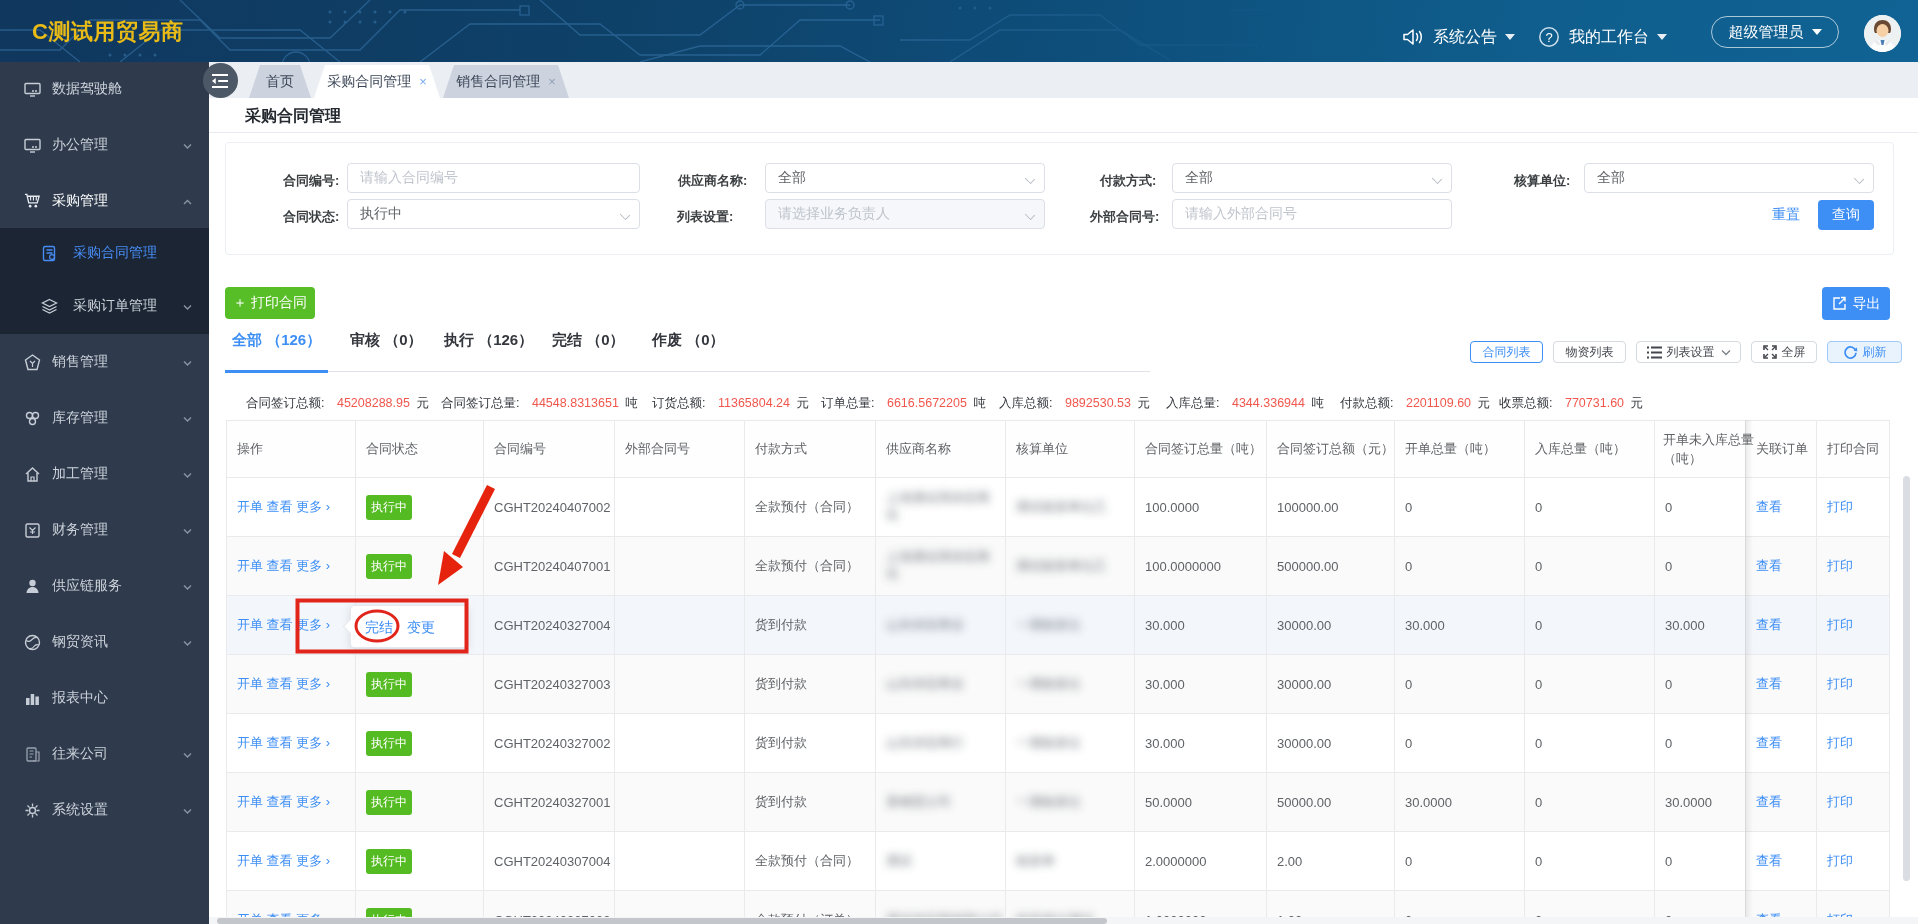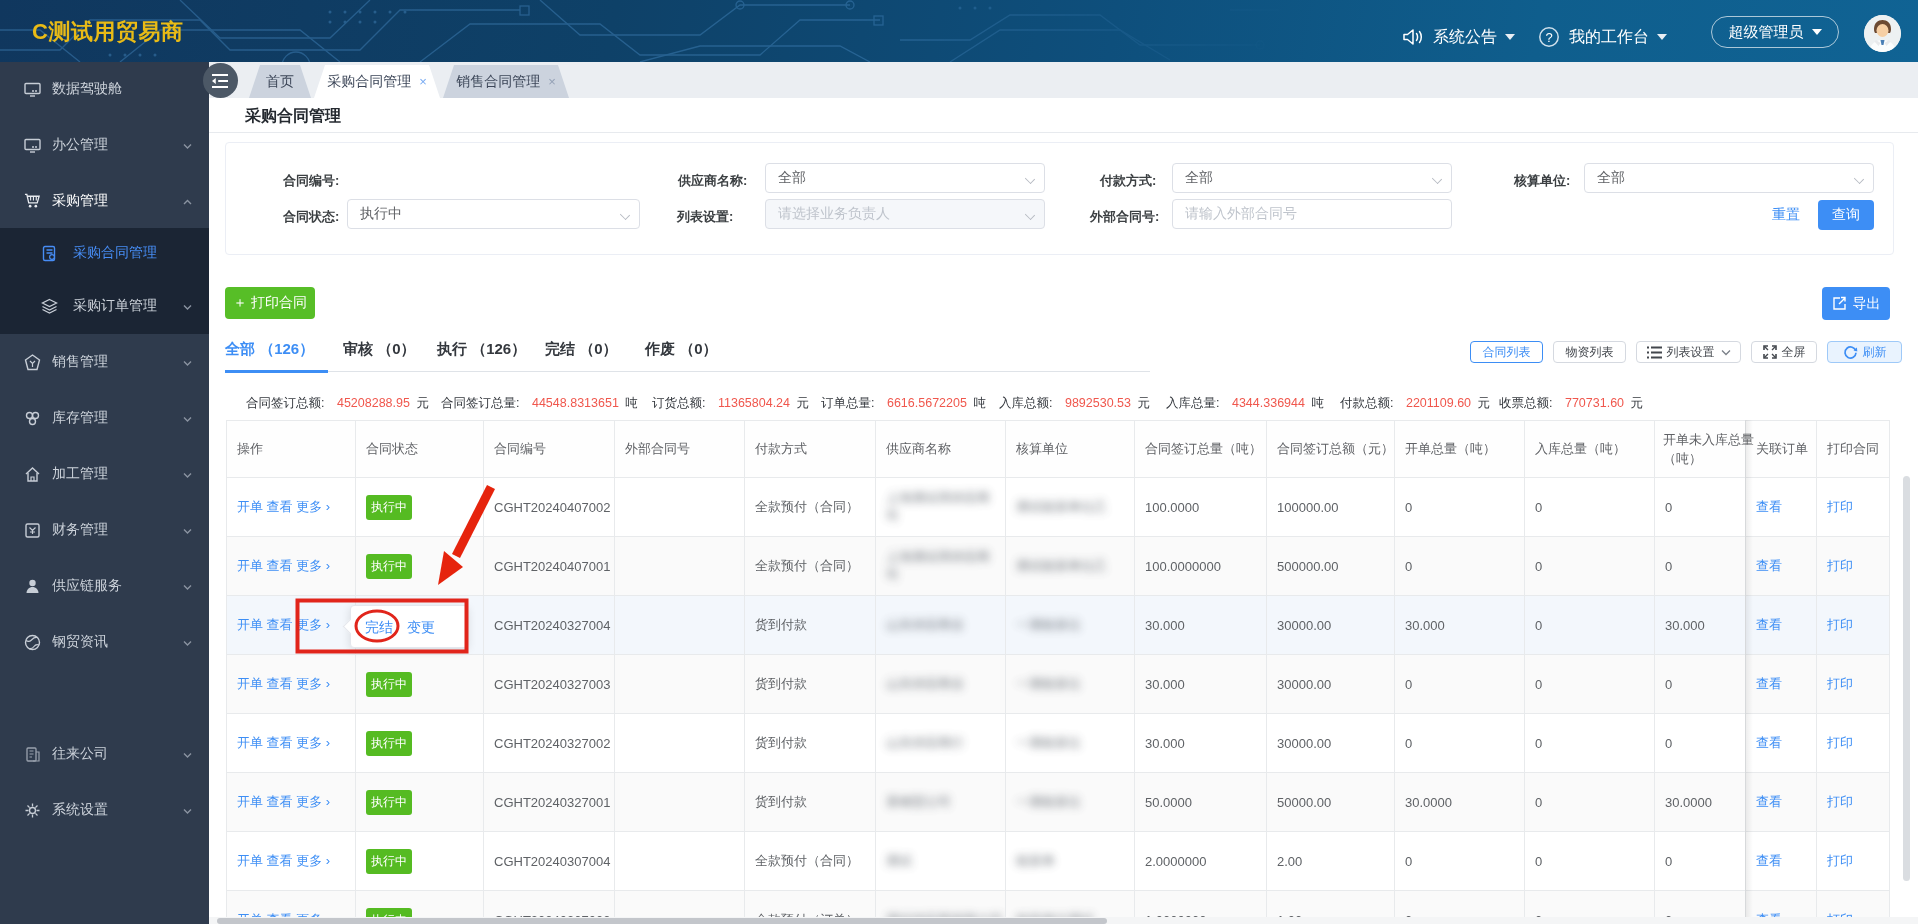--- a/index.html
+++ b/index.html
@@ -37,21 +37,21 @@
 .ph{color:#bfc4cc;}
 .chev{position:absolute;right:10px;top:11px;width:8px;height:8px;}
 .chev:before{content:"";position:absolute;left:0;top:0;width:7px;height:7px;border-right:1.5px solid #b6bac2;border-bottom:1.5px solid #b6bac2;transform:rotate(45deg) scale(1,0.8);}
 
 .btn{position:absolute;border-radius:4px;font-size:14px;display:flex;align-items:center;justify-content:center;}
 #btn-reset{color:#3d8ef5;}
 #btn-query{background:#3d8ef5;color:#fff;}
 #btn-add{background:#57be27;color:#fff;font-size:14px;}
 #btn-export{background:#3d8ef5;color:#fff;}
 
-.stab{position:absolute;top:340px;font-size:15px;font-weight:bold;color:#34383e;}
+.stab{position:absolute;top:331px;font-size:15px;font-weight:bold;color:#34383e;margin-left:7px;}
 .stab.on{color:#3d8ef5;}
 
 .tbtn{position:absolute;top:341px;height:22px;background:#fff;border:1px solid #d5d9e0;border-radius:4px;font-size:12px;color:#43474d;display:flex;align-items:center;justify-content:center;}
 
 .stat{position:absolute;top:395px;font-size:12.5px;color:#33373d;white-space:nowrap;}
 .stat b{margin:0 3px 0 9px;}
 .stat b{color:#f0574d;font-weight:normal;}
 
 #tbl{position:absolute;left:226px;top:420px;width:1663px;}
 table{border-collapse:collapse;table-layout:fixed;width:1663px;}
@@ -283,20 +283,30 @@
           <svg width="17" height="17" viewBox="0 0 17 17">
             <circle cx="8.5" cy="8.5" r="7" fill="none" stroke="#c7cdd6" stroke-width="1.4"></circle>
             <path d="M2 6.5c2 1.5 4 1 5.5-.5S10 3 13 3.5M15 11c-2.5-1-4 0-5 1.5s-2.5 2.5-5 2" stroke="#c7cdd6" stroke-width="1.2" fill="none"></path>
           </svg>
         </span>
         <span class="txt">钢贸资讯</span>
         <span class="arr"><svg width="11" height="11" viewBox="0 0 11 11">
             <path d="M2 3.5 L5.5 7 L9 3.5" fill="none" stroke="#8a93a1" stroke-width="1.4"></path>
           </svg></span>
       </div>
+  <div class="mi" style="top:616px;">
+        <span class="ico">
+          <svg width="17" height="17" viewBox="0 0 17 17">
+            <rect x="2" y="8" width="3.5" height="7" fill="#c7cdd6"></rect>
+            <rect x="6.7" y="4" width="3.5" height="11" fill="#c7cdd6"></rect>
+            <rect x="11.4" y="6.5" width="3.5" height="8.5" fill="#c7cdd6"></rect>
+          </svg>
+        </span>
+        <span class="txt">报表中心</span>
+      </div>
   <div class="mi" style="top:728px;">
         <span class="ico">
           <svg width="17" height="17" viewBox="0 0 17 17">
             <circle cx="8.5" cy="8.5" r="3" fill="none" stroke="#c7cdd6" stroke-width="1.4"></circle>
             <path d="M8.5 1.5v3M8.5 12.5v3M1.5 8.5h3M12.5 8.5h3M3.5 3.5l2.1 2.1M11.4 11.4l2.1 2.1M13.5 3.5l-2.1 2.1M5.6 11.4l-2.1 2.1" stroke="#c7cdd6" stroke-width="1.3"></path>
           </svg>
         </span>
         <span class="txt">系统设置</span>
         <span class="arr"><svg width="11" height="11" viewBox="0 0 11 11">
             <path d="M2 3.5 L5.5 7 L9 3.5" fill="none" stroke="#8a93a1" stroke-width="1.4"></path>
@@ -326,20 +336,23 @@
           <path d="M5.2 5.6v6.8L1 9z" fill="#ffffff"></path>
         </svg>
       </div>
 </div>
 <div id="titlebar">
       <span>采购合同管理</span>
     </div>
 <div id="fcard"></div>
 
 <div class="flabel" style="left:283px;top:172px;">合同编号:</div>
+<div class="finput" style="left:347px;top:163px;width:293px;">
+      <span class="ph">请输入合同编号</span>
+    </div>
 <div class="flabel" style="left:678px;top:172px;">供应商名称:</div>
 <div class="finput" style="left:765px;top:163px;width:280px;">全部<span class="chev"></span></div>
 <div class="flabel" style="left:1100px;top:172px;">付款方式:</div>
 <div class="finput" style="left:1172px;top:163px;width:280px;">全部<span class="chev"></span></div>
 <div class="flabel" style="left:1514px;top:172px;">核算单位:</div>
 <div class="finput" style="left:1584px;top:163px;width:290px;">全部<span class="chev"></span></div>
 
 <div class="flabel" style="left:283px;top:208px;">合同状态:</div>
 <div class="finput" style="left:347px;top:199px;width:293px;">执行中<span class="chev"></span></div>
 <div class="flabel" style="left:677px;top:208px;">列表设置:</div>

